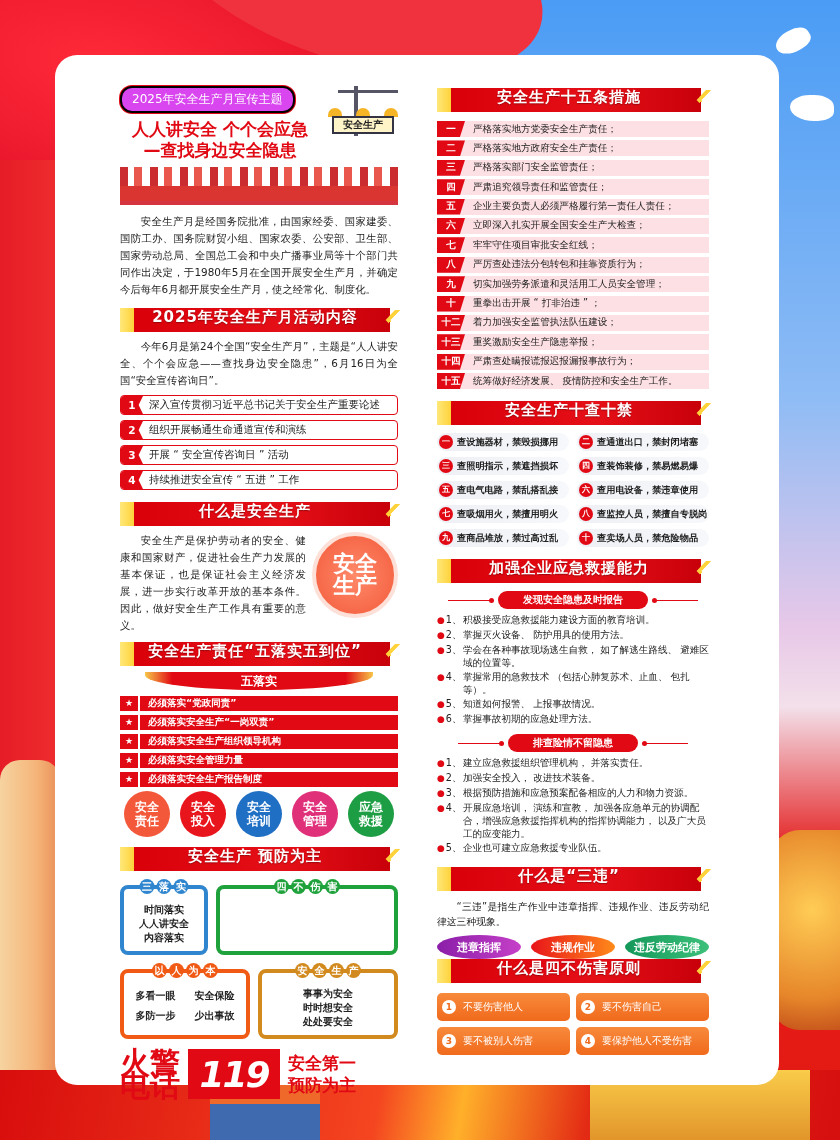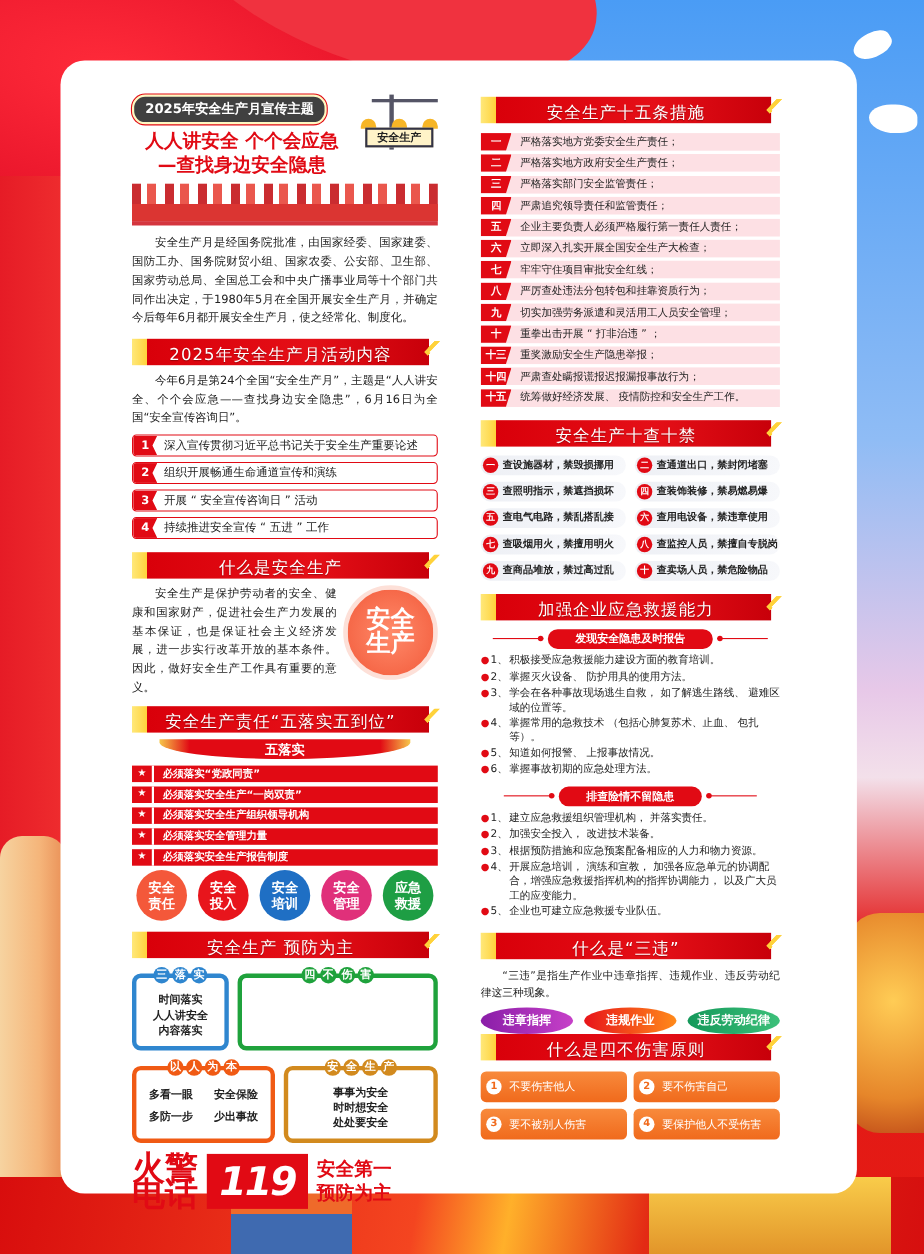--- a/index.html
+++ b/index.html
@@ -22,30 +22,30 @@
  background:linear-gradient(180deg,#ef6a2a 0%,#ef6a2a 55%,#3f6ab0 55%,#3f6ab0 100%)}
 .bg .pedestal{position:absolute;right:30px;bottom:0;width:220px;height:70px;background:linear-gradient(180deg,#f9cc4a,#e2952a)}
 .bg .dove{position:absolute;width:36px;height:22px;background:#fff;border-radius:50% 50% 40% 60%}
 
 .card{position:absolute;left:55px;top:55px;width:724px;height:1030px;background:#fff;border-radius:22px}
 
 .col{position:absolute}
 .colL{left:120px;top:86px;width:278px}
 .colR{left:437px;top:88px;width:272px}
 
-.banner{position:relative;height:24px;display:flex;align-items:flex-end;justify-content:center;
+.banner{position:relative;height:24px;display:flex;align-items:flex-start;justify-content:center;
  background:linear-gradient(90deg,#ffe87a 0,#ffd23a 14px,#d9000a 14px,#e50f17 60%,#c8000a 100%);
- color:#fff;font-weight:normal;font-size:15px;letter-spacing:1px;margin:0 8px 0 0}
+ color:#fff;font-weight:bold;font-size:15px;letter-spacing:1px;margin:0 8px 0 0}
 .banner::after{content:"";position:absolute;right:-10px;top:2px;width:16px;height:20px;
  background:linear-gradient(135deg,#ffd23a 0 50%,transparent 50%),linear-gradient(45deg,transparent 50%,#ffd23a 50%);
  clip-path:polygon(100% 0,40% 50%,100% 100%,70% 100%,10% 50%,70% 0)}
 .banner span{text-shadow:0 1px 1px rgba(0,0,0,.3)}
 
-.pill-top{display:inline-block;background:#404040;color:#fff;font-weight:bold;font-size:12px;
- padding:3px 10px;border-radius:12px;border:2px solid #fef9c3;box-shadow:0 0 0 1px #e10a14}
+.pill-top{display:inline-block;background:#d946ef;color:#fff;font-weight:normal;font-size:12px;
+ padding:3px 10px;border-radius:12px;border:2px solid #000000;box-shadow:0 0 0 1px #e10a14}
 .hero{display:flex;justify-content:space-between;align-items:flex-start}
 .hero-title{color:#e10a14;font-weight:bold;font-size:17px;line-height:21px;text-align:center;width:200px;margin-top:6px}
 .hero-art{width:70px;height:66px;position:relative}
 .hero-art .crane{position:absolute;left:26px;top:0;width:4px;height:50px;background:#556}
 .hero-art .arm{position:absolute;left:10px;top:4px;width:60px;height:3px;background:#556}
 .hero-art .sign{position:absolute;left:4px;top:30px;width:62px;height:18px;background:#fff3c8;border:2px solid #334;
  font-size:10px;font-weight:bold;display:flex;align-items:center;justify-content:center;color:#222}
 .hero-art .hat{position:absolute;top:22px;width:14px;height:9px;border-radius:7px 7px 0 0;background:#f6b526}
 .skyline{height:38px;margin-top:6px;background:
  linear-gradient(180deg,transparent 55%,#d8201c 55%),
@@ -349,20 +349,24 @@
       </div>
     <div class="measure">
         <span class="n">九</span>
         <span class="t">切实加强劳务派遣和灵活用工人员安全管理；</span>
       </div>
     <div class="measure">
         <span class="n">十</span>
         <span class="t">重拳出击开展 “ 打非治违 ” ；</span>
       </div>
     <div class="measure">
+        <span class="n">十二</span>
+        <span class="t">着力加强安全监管执法队伍建设；</span>
+      </div>
+    <div class="measure">
         <span class="n">十三</span>
         <span class="t">重奖激励安全生产隐患举报；</span>
       </div>
     <div class="measure">
         <span class="n">十四</span>
         <span class="t">严肃查处瞒报谎报迟报漏报事故行为；</span>
       </div>
     <div class="measure">
         <span class="n">十五</span>
         <span class="t">统筹做好经济发展、 疫情防控和安全生产工作。</span>

